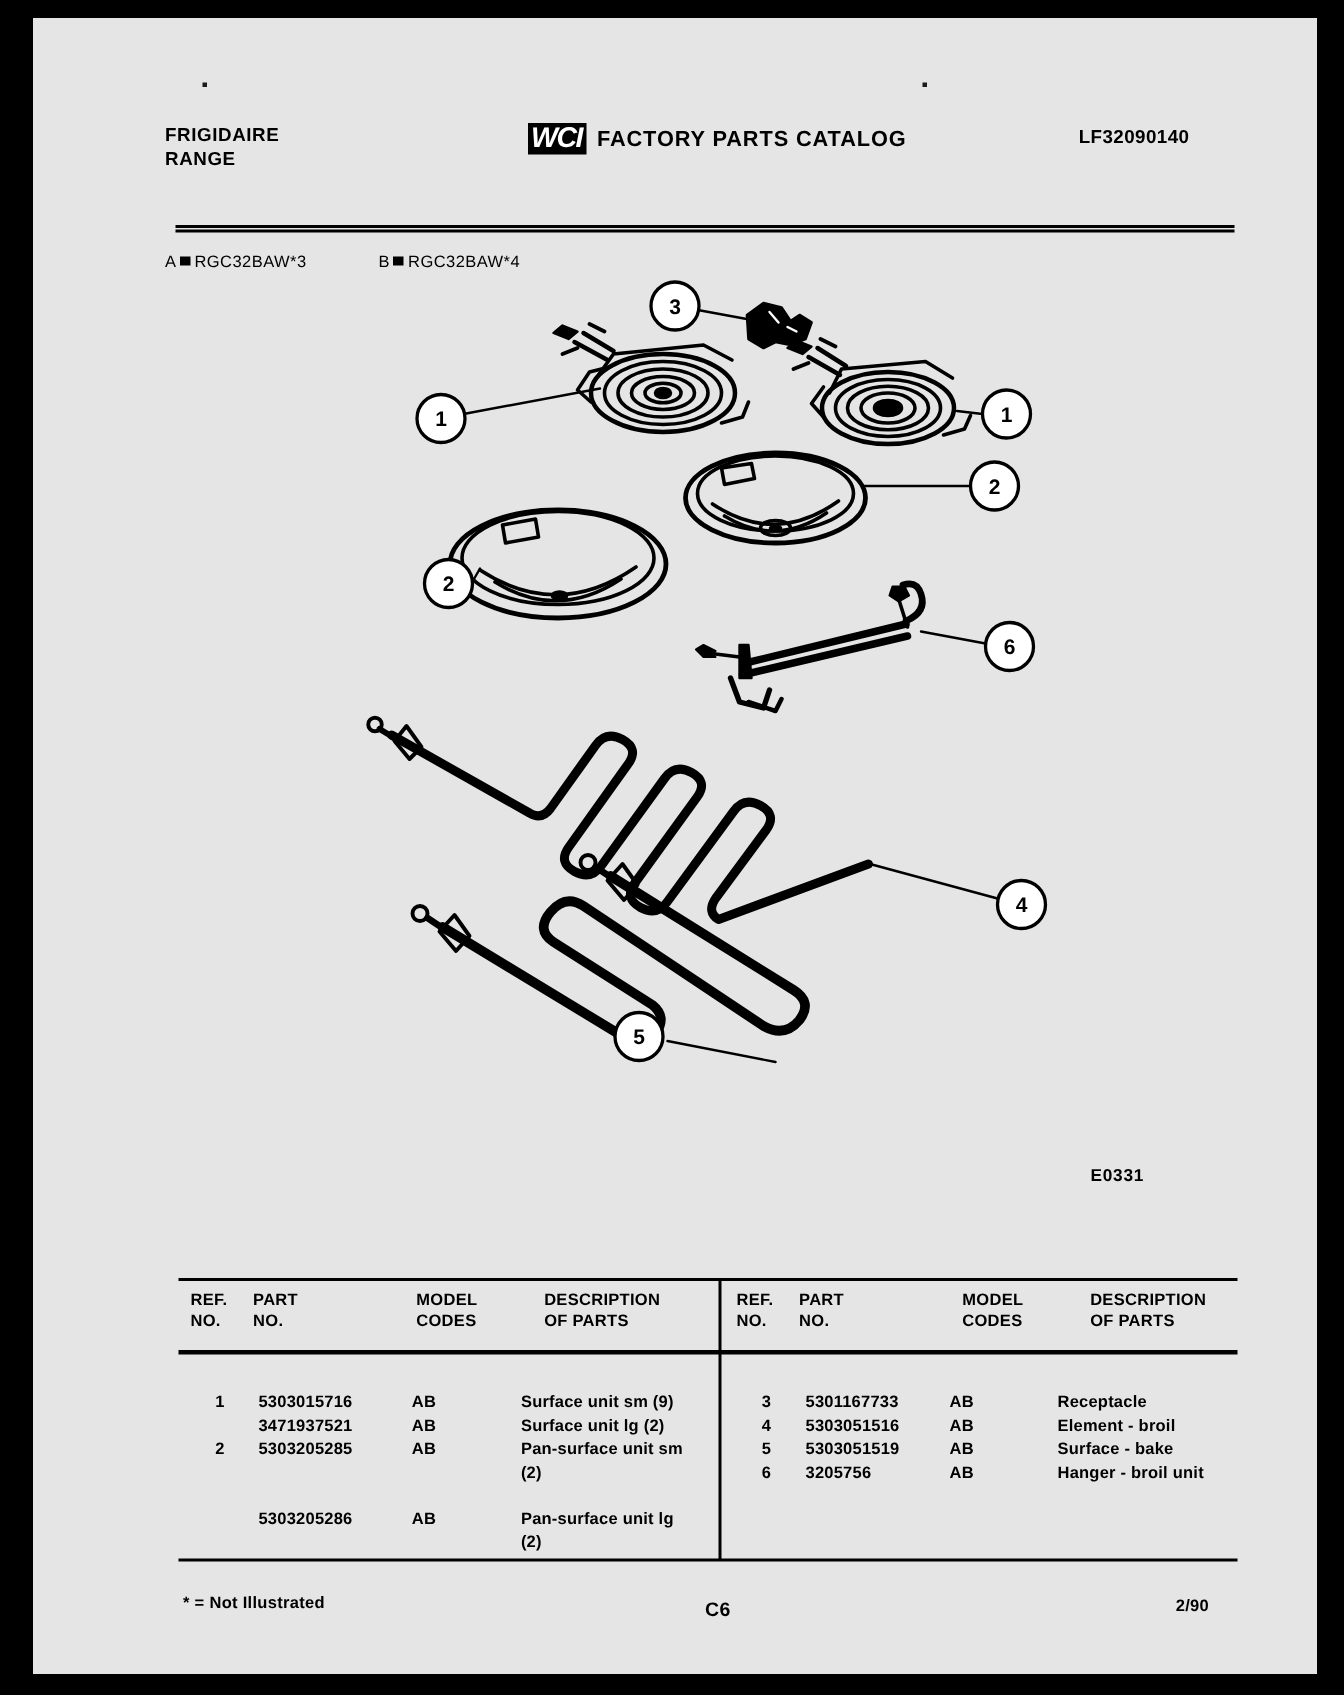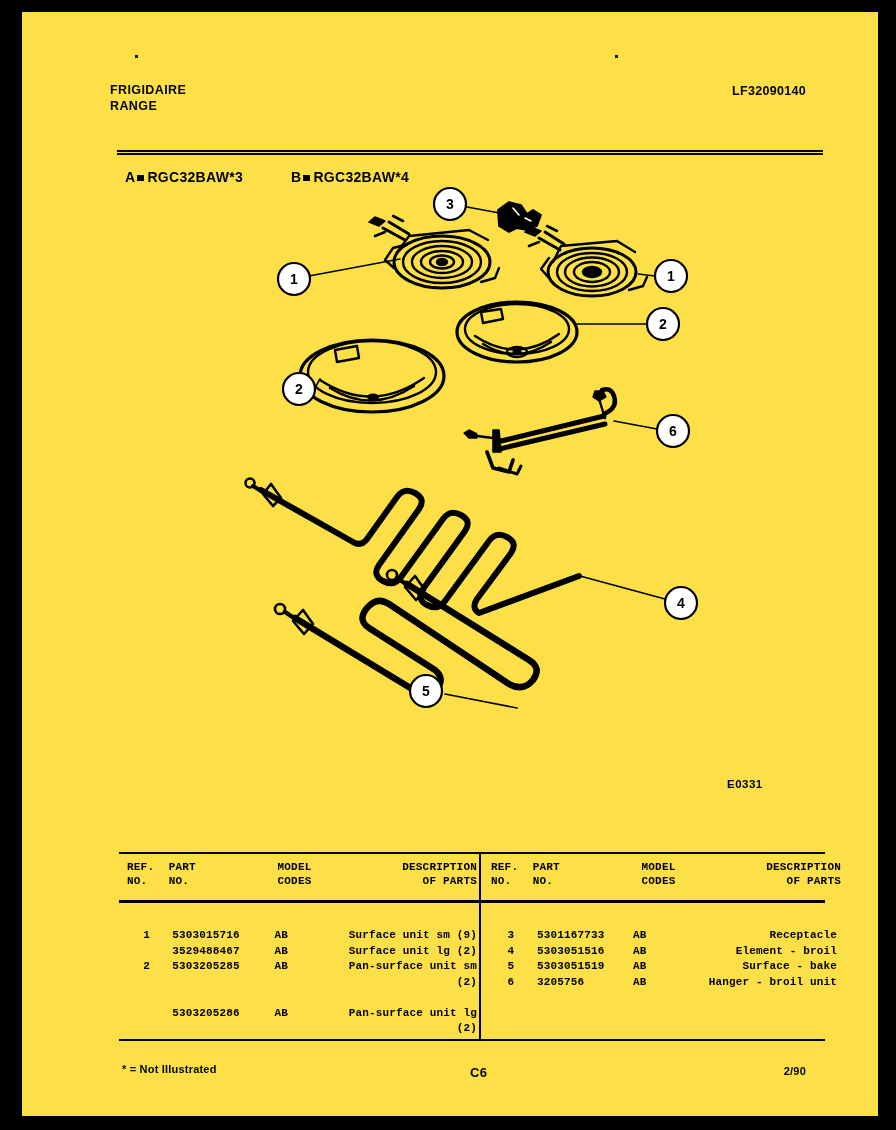--- a/index.html
+++ b/index.html
@@ -21,21 +21,21 @@
     left: 0; top: 0;
     width: 896px; height: 1130px;
     background: #000000;
   }
   .page {
     position: absolute;
     left: 22px;
     top: 12px;
     width: 856px;
     height: 1104px;
-    background: #fde047;
+    background: #e5e5e5;
   }
   .reg-dot {
     position: absolute;
     width: 3px; height: 3px;
     background: #1a1a1a;
   }
   .reg-dot.a { left: 113px; top: 43px; }
   .reg-dot.b { left: 593px; top: 43px; }
 
   
@@ -67,21 +67,21 @@
     font-family: "Liberation Sans", sans-serif;
   }
   .hdr-title {
     font-size: 14.5px;
     font-weight: bold;
     letter-spacing: 0.6px;
     color: #000;
   }
   .hdr-catalog {
     position: absolute;
-    right: 72px; top: 72px;
+    right: 85px; top: 72px;
     font-size: 12.5px;
     font-weight: bold;
     letter-spacing: 0.3px;
     color: #000;
     padding-left: 44px;
   }
 
   
   .rule-double {
     position: absolute;
@@ -95,23 +95,23 @@
     content: "";
     position: absolute;
     left: 0; width: 100%;
     background: #000;
   }
   .rule-double::before { top: 0; height: 2px; }
   .rule-double::after  { top: 3px; height: 2px; }
 
   .models-line {
     position: absolute;
-    left: 103px; top: 157px;
-    font-size: 14px;
-    font-weight: bold;
+    left: 88px; top: 157px;
+    font-size: 11px;
+    font-weight: normal;
     letter-spacing: 0.3px;
     color: #000;
   }
   .models-line .mdl { display: inline-block; }
   .models-line .gap { display: inline-block; width: 48px; }
   .eqbox {
     display: inline-block;
     width: 7px; height: 6px;
     background: #000;
     margin: 0 3px 0 2px;
@@ -162,37 +162,36 @@
   .tbl-divider {
     position: absolute;
     left: 360px; top: 2px;
     width: 1.5px; height: 186px;
     background: #000;
   }
   .halftable {
     position: absolute;
     top: 8px;
     width: 350px;
-    font-family: Liberation Mono, monospace;
   }
   .halftable.left  { left: 8px; }
   .halftable.right { left: 372px; }
 
   .hrow {
     display: flex;
     font-size: 11px;
     font-weight: bold;
     color: #000;
     letter-spacing: 0.2px;
     line-height: 14px;
   }
   .c-ref   { width: 46px; text-align: left; }
   .c-part  { width: 120px; }
   .c-model { width: 94px; }
-  .c-desc  { width: 126px; text-align: right; }
+  .c-desc  { width: 126px; }
 
   .body-rows {
     position: absolute;
     top: 68px;
     width: 350px;
     font-size: 11px;
     font-weight: bold;
     color: #000;
     letter-spacing: 0.15px;
   }
@@ -252,20 +251,24 @@
 <div class="page">
 
   <div class="reg-dot a"></div>
   <div class="reg-dot b"></div>
 
   <div class="hdr-brand">
     <div>FRIGIDAIRE</div>
     <div>RANGE</div>
   </div>
 
+  <div class="hdr-center">
+    <span class="wci-logo">WCI</span>
+    <span class="hdr-title">FACTORY PARTS CATALOG</span>
+  </div>
 
   <div class="hdr-catalog">LF32090140</div>
 
   <div class="rule-double"></div>
 
   <div class="models-line">
     <span class="mdl"><span>A</span><span class="eqbox"></span><span>RGC32BAW*3</span></span><span class="gap"></span><span class="mdl"><span>B</span><span class="eqbox"></span><span>RGC32BAW*4</span></span>
   </div>
 
   <div class="illus">
@@ -466,21 +469,21 @@
 
       <div class="body-rows">
         <div class="brow">
           <div class="c-ref">1</div>
           <div class="c-part">5303015716</div>
           <div class="c-model">AB</div>
           <div class="c-desc">Surface unit sm (9)</div>
         </div>
         <div class="brow">
           <div class="c-ref"></div>
-          <div class="c-part">3529488467</div>
+          <div class="c-part">3471937521</div>
           <div class="c-model">AB</div>
           <div class="c-desc">Surface unit lg (2)</div>
         </div>
         <div class="brow">
           <div class="c-ref">2</div>
           <div class="c-part">5303205285</div>
           <div class="c-model">AB</div>
           <div class="c-desc">Pan-surface unit sm</div>
         </div>
         <div class="brow">

